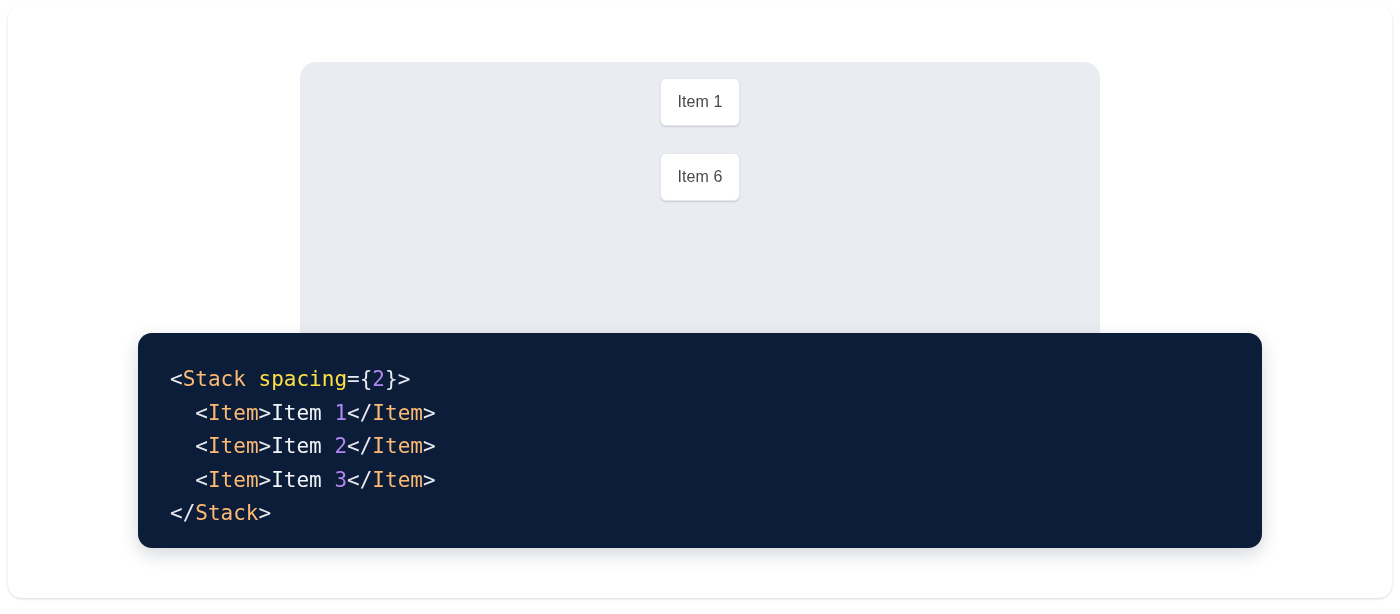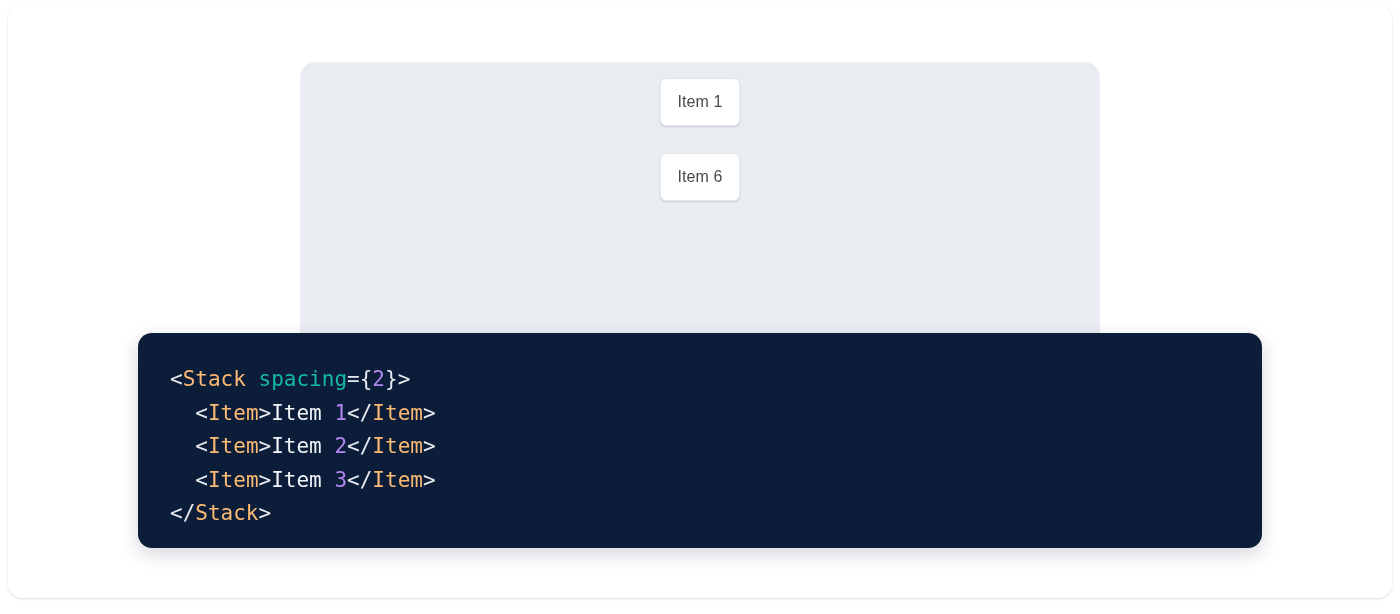--- a/index.html
+++ b/index.html
@@ -90,21 +90,21 @@
     line-height: 33.6px;
     color: #e8eaf0;
     white-space: pre;
     letter-spacing: 0px;
   }
 
   .code-line { display: block; }
 
   .tok-punct  { color: #e8eaf0; }
   .tok-tag    { color: #fdba74; }
-  .tok-attr   { color: #14b8a6; }
+  .tok-attr   { color: #fde047; }
   .tok-num    { color: #b186f0; }
   .tok-text   { color: #f2f4f8; }
 </style>
 </head>
 <body>
 
 <div class="page-frame">
 
   <div class="preview-panel">
     <div class="stack" id="stack-container">

